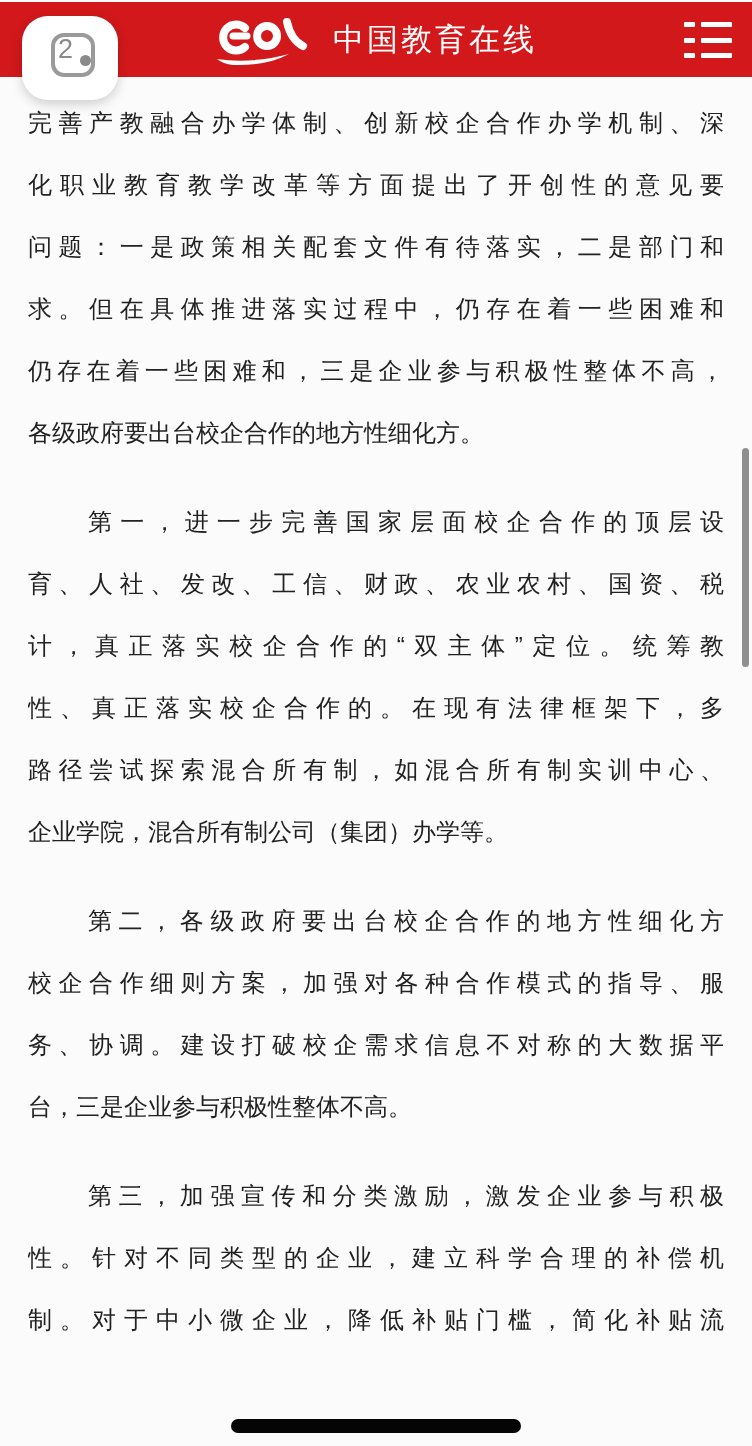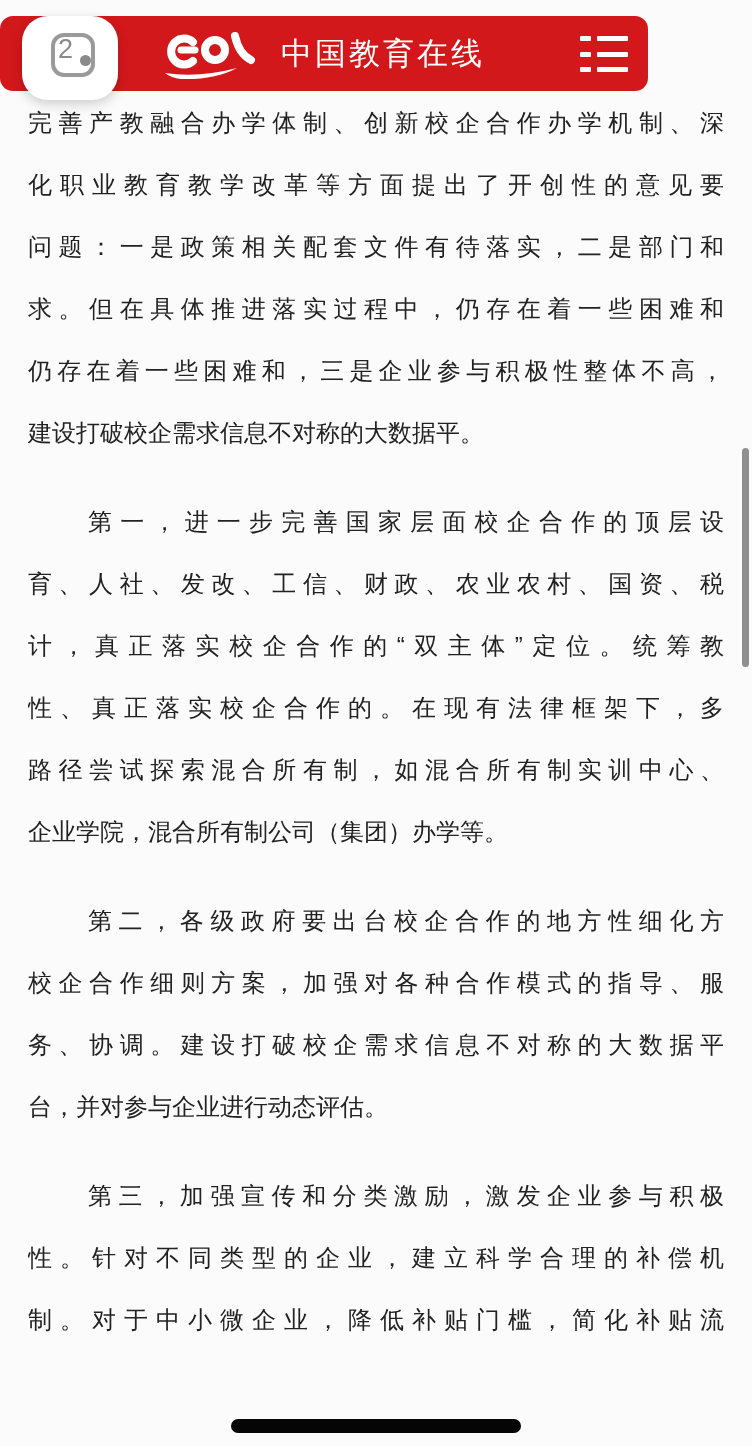--- a/index.html
+++ b/index.html
@@ -3,22 +3,22 @@
 <meta charset="utf-8">
 <style>
   html,body{margin:0;padding:0;}
   body{
     width:752px;height:1446px;position:relative;overflow:hidden;
     background:#fbfbfb;
     font-family:"Liberation Sans","DejaVu Sans",sans-serif;
   }
   
   .header{
-    position:absolute;top:16px;left:0;width:648px;height:75px;
-    background:#d2181b;display:flex;align-items:center;justify-content:center;border-radius:13px;
+    position:absolute;top:2px;left:0;width:752px;height:75px;
+    background:#d2181b;display:flex;align-items:center;justify-content:center;
   }
   .brand{display:flex;align-items:center;gap:14px;cursor:pointer;}
   .brand svg{display:block;}
   .brand-title{
     color:#ffffff;font-size:31px;letter-spacing:3px;font-weight:500;
   }
   .menu-icon{
     position:absolute;right:20px;top:18px;width:48px;height:40px;cursor:pointer;
     display:flex;flex-direction:column;justify-content:space-between;padding:2px 0;
     box-sizing:border-box;
@@ -112,35 +112,35 @@
   <div class="dot"></div>
 </div>
 
 <div class="article">
     <div class="paragraph">
       <div class="line">完善产教融合办学体制、创新校企合作办学机制、深</div>
       <div class="line">化职业教育教学改革等方面提出了开创性的意见要</div>
       <div class="line">问题：一是政策相关配套文件有待落实，二是部门和</div>
       <div class="line">求。但在具体推进落实过程中，仍存在着一些困难和</div>
       <div class="line">仍存在着一些困难和，三是企业参与积极性整体不高，</div>
-      <div class="line lastline">建设打破校企需求信息不对称的大数据平。</div>
+      <div class="line lastline">各级政府要出台校企合作的地方性细化方。</div>
     </div>
     <div class="paragraph">
       <div class="line indent">第一，进一步完善国家层面校企合作的顶层设</div>
       <div class="line">育、人社、发改、工信、财政、农业农村、国资、税</div>
       <div class="line">计，真正落实校企合作的“双主体”定位。统筹教</div>
       <div class="line">性、真正落实校企合作的。在现有法律框架下，多</div>
       <div class="line">路径尝试探索混合所有制，如混合所有制实训中心、</div>
       <div class="line lastline">企业学院，混合所有制公司（集团）办学等。</div>
     </div>
     <div class="paragraph">
       <div class="line indent">第二，各级政府要出台校企合作的地方性细化方</div>
       <div class="line">校企合作细则方案，加强对各种合作模式的指导、服</div>
       <div class="line">务、协调。建设打破校企需求信息不对称的大数据平</div>
-      <div class="line lastline">台，并对参与企业进行动态评估。</div>
+      <div class="line lastline">台，三是企业参与积极性整体不高。</div>
     </div>
     <div class="paragraph">
       <div class="line indent">第三，加强宣传和分类激励，激发企业参与积极</div>
       <div class="line">性。针对不同类型的企业，建立科学合理的补偿机</div>
       <div class="line">制。对于中小微企业，降低补贴门槛，简化补贴流</div>
     </div>
   </div>
 
 <div class="scrollbar-thumb"></div>
 

